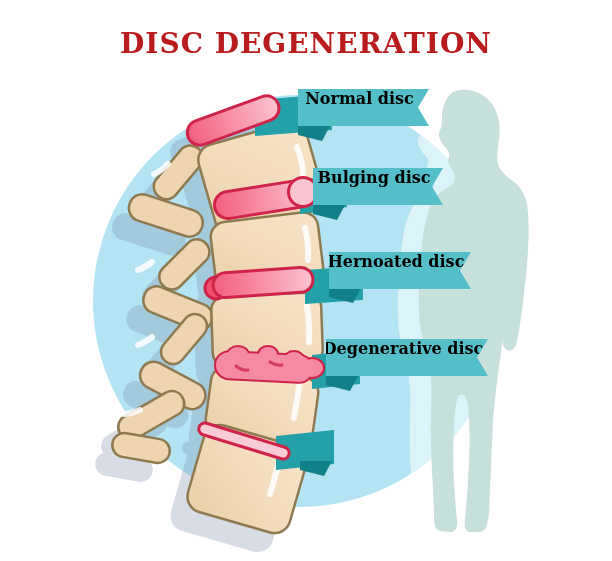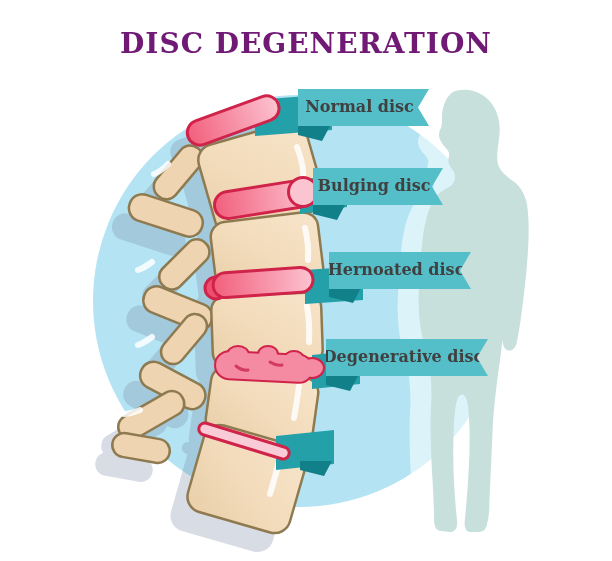--- a/index.html
+++ b/index.html
@@ -3,26 +3,26 @@
 <meta charset="utf-8">
 <style>
   html,body{margin:0;padding:0;background:#ffffff;}
   .stage{
     position:relative;width:612px;height:561px;background:#ffffff;
     overflow:hidden;font-family:"DejaVu Serif","Liberation Serif",serif;
   }
   .stage svg{position:absolute;left:0;top:0;}
   .page-title{
     position:absolute;left:0;top:27px;width:612px;text-align:center;
-    font-size:28px;font-weight:bold;letter-spacing:1px;color:#701a75;
+    font-size:28px;font-weight:bold;letter-spacing:1px;color:#b91c1c;
     font-family:"DejaVu Serif","Liberation Serif",serif;
   }
   .banner{
-    position:absolute;height:37px;background:#54bfc9;color:#404040;
-    display:flex;align-items:center;justify-content:center;
+    position:absolute;height:37px;background:#54bfc9;color:#000000;
+    display:flex;align-items:flex-start;justify-content:center;
     font-size:16px;font-weight:bold;box-sizing:border-box;
     padding:0 14px 2px 6px;white-space:nowrap;
     clip-path:polygon(0 0,100% 0,calc(100% - 11px) 50%,100% 100%,0 100%);
   }
   .b1{left:298px;top:89px;width:131px;}
   .b2{left:313px;top:168px;width:130px;}
   .b3{left:329px;top:252px;width:142px;}
   .b4{left:326px;top:339px;width:162px;}
   .b5{left:300px;top:424px;width:140px;}
 </style>

